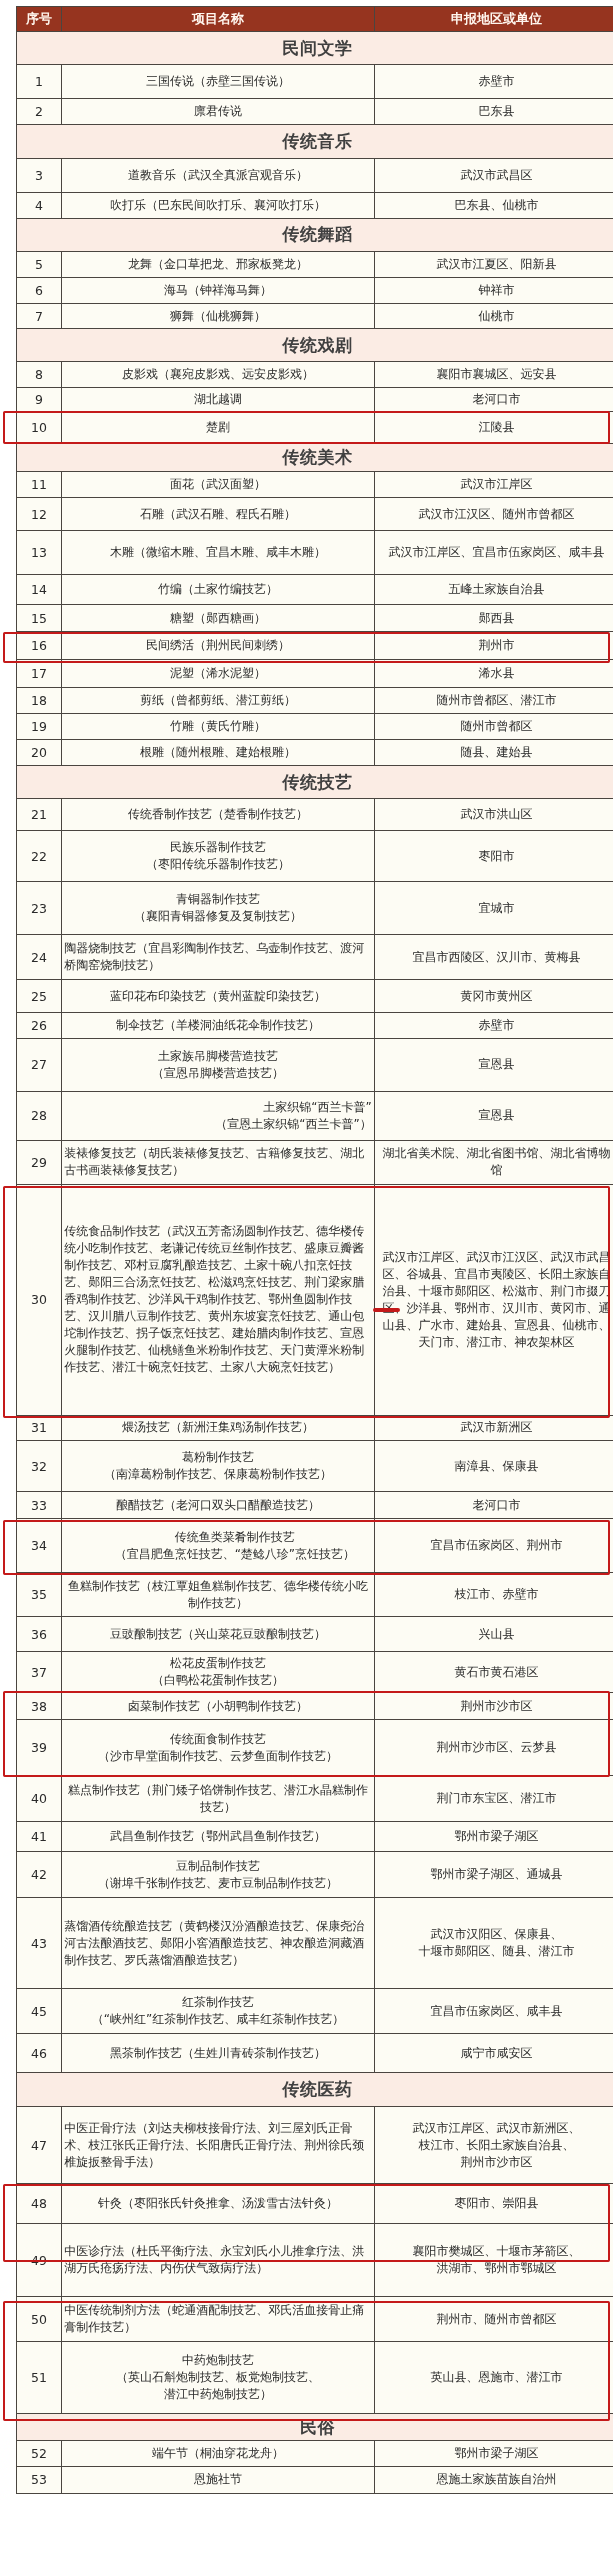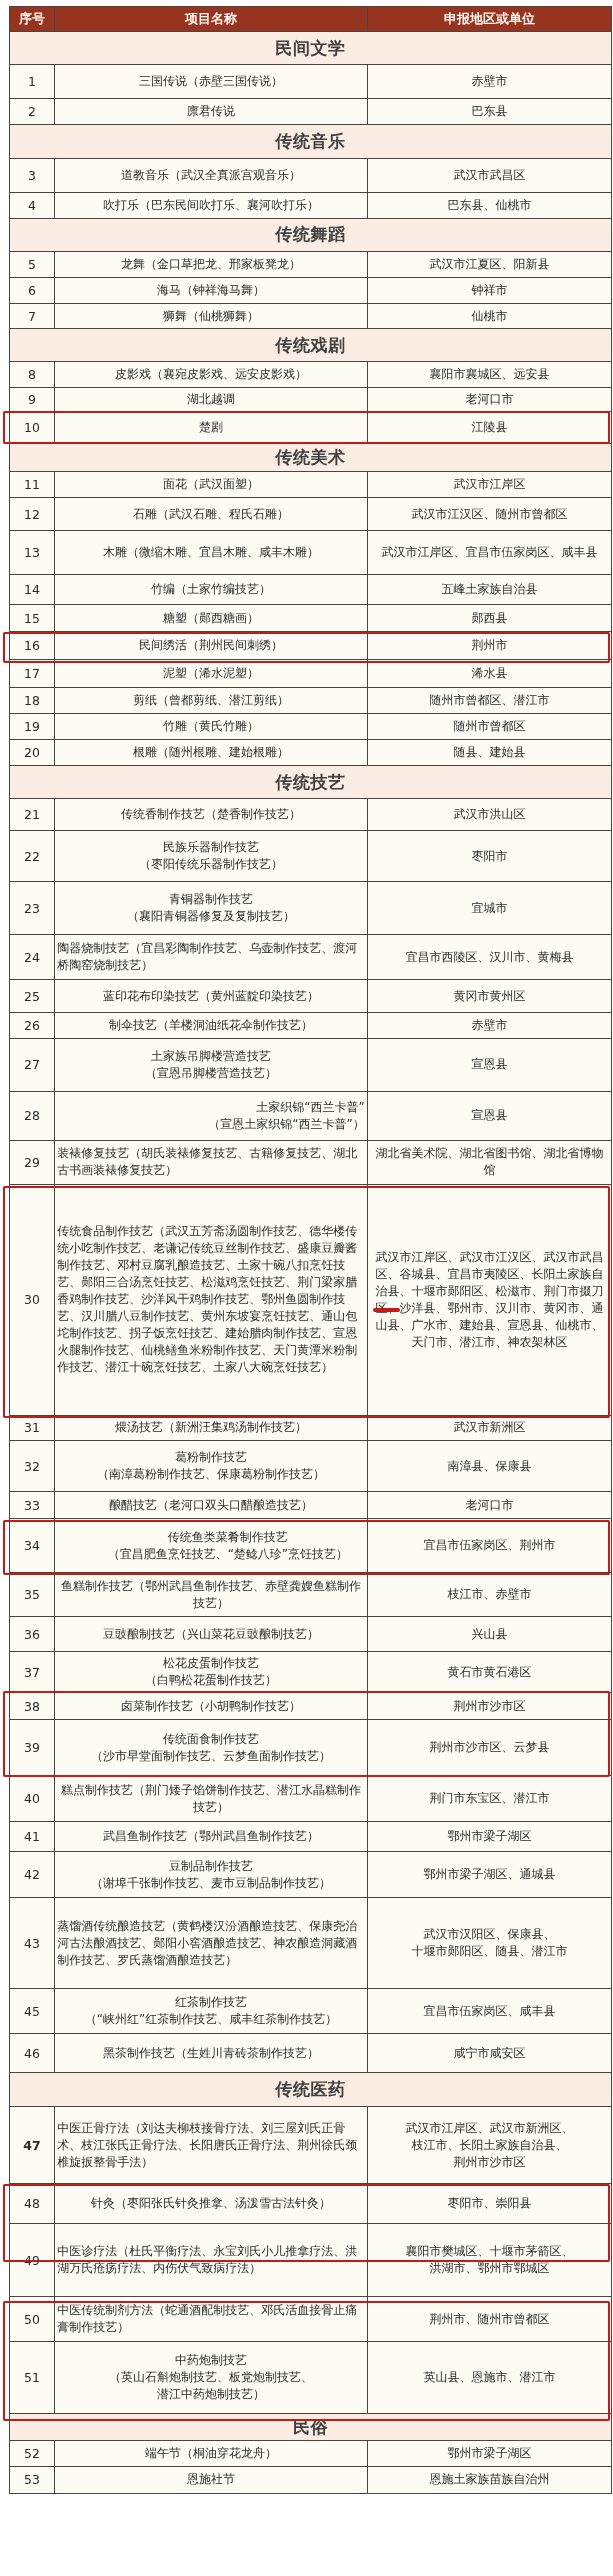--- a/index.html
+++ b/index.html
@@ -1,18 +1,18 @@
 <!DOCTYPE html>
 <html style="font-size:9px"><head>
 <meta charset="utf-8">
 <style>
   html, body { margin: 0; padding: 0; background: #ffffff; }
   body { width: 613px; height: 2576px; position: relative; overflow: hidden;
          font-family: "DejaVu Sans", "Liberation Sans", sans-serif; }
-  #sheet { position: absolute; left: 9px; top: 5.7px; width: 587px; }
+  #sheet { position: absolute; left: 16px; top: 5.7px; width: 587px; }
   table { border-collapse: collapse; width: 603px; table-layout: fixed; }
   col.c-no { width: 45px; }
   col.c-name { width: 313px; }
   col.c-area { width: 244px; }
   th, td { border: 0.9px solid #4a4540; padding: 0 2.3px; text-align: center; vertical-align: middle;
            font-size: 12px; line-height: 17px; color: #2a2a2a; box-sizing: border-box; }
   thead th { background: #96341f; color: #fff6ee; font-weight: bold; font-size: 13px; height: 25.6px; }
   tr.cat td { background: #fbece4; color: #404040; font-weight: bold; font-size: 17px; letter-spacing: 0.6px; }
   tr.item td { background: #fdfcf4; }
   td.no { font-size: 12.5px; }
@@ -221,21 +221,21 @@
           <td class="name" style="height: 27px;">酿醋技艺（老河口双头口醋酿造技艺）</td>
           <td class="area" style="height: 27px;">老河口市</td>
         </tr>
         <tr class="item">
           <td class="no" style="height: 54px;">34</td>
           <td class="name" style="height: 54px; padding-left: 36px;">传统鱼类菜肴制作技艺<br>（宜昌肥鱼烹饪技艺、“楚鲶八珍”烹饪技艺）</td>
           <td class="area" style="height: 54px;">宜昌市伍家岗区、荆州市</td>
         </tr>
         <tr class="item">
           <td class="no" style="height: 44px;">35</td>
-          <td class="name" style="height: 44px;">鱼糕制作技艺（鄂州武昌鱼制作技艺、赤壁龚嫂鱼糕制作技艺）</td>
+          <td class="name" style="height: 44px;">鱼糕制作技艺（枝江覃姐鱼糕制作技艺、德华楼传统小吃制作技艺）</td>
           <td class="area" style="height: 44px;">枝江市、赤壁市</td>
         </tr>
         <tr class="item">
           <td class="no" style="height: 35px;">36</td>
           <td class="name" style="height: 35px;">豆豉酿制技艺（兴山菜花豆豉酿制技艺）</td>
           <td class="area" style="height: 35px;">兴山县</td>
         </tr>
         <tr class="item">
           <td class="no" style="height: 41px;">37</td>
           <td class="name" style="height: 41px;">松花皮蛋制作技艺<br>（白鸭松花蛋制作技艺）</td>
@@ -278,21 +278,21 @@
         </tr>
         <tr class="item">
           <td class="no" style="height: 39px;">46</td>
           <td class="name" style="height: 39px;">黑茶制作技艺（生姓川青砖茶制作技艺）</td>
           <td class="area" style="height: 39px;">咸宁市咸安区</td>
         </tr>
         <tr class="cat">
           <td colspan="3" style="height: 34px;">传统医药</td>
         </tr>
         <tr class="item">
-          <td class="no" style="height: 77px; font-weight: bold;">47</td>
+          <td class="no" style="height: 77px;">47</td>
           <td class="name left" style="height: 77px;">中医正骨疗法（刘达夫柳枝接骨疗法、刘三屋刘氏正骨术、枝江张氏正骨疗法、长阳唐氏正骨疗法、荆州徐氏颈椎旋扳整骨手法）</td>
           <td class="area" style="height: 77px;">武汉市江岸区、武汉市新洲区、<br>枝江市、长阳土家族自治县、<br>荆州市沙市区</td>
         </tr>
         <tr class="item">
           <td class="no" style="height: 40px;">48</td>
           <td class="name" style="height: 40px;">针灸（枣阳张氏针灸推拿、汤泼雪古法针灸）</td>
           <td class="area" style="height: 40px;">枣阳市、崇阳县</td>
         </tr>
         <tr class="item">
           <td class="no" style="height: 73px;">49</td>

